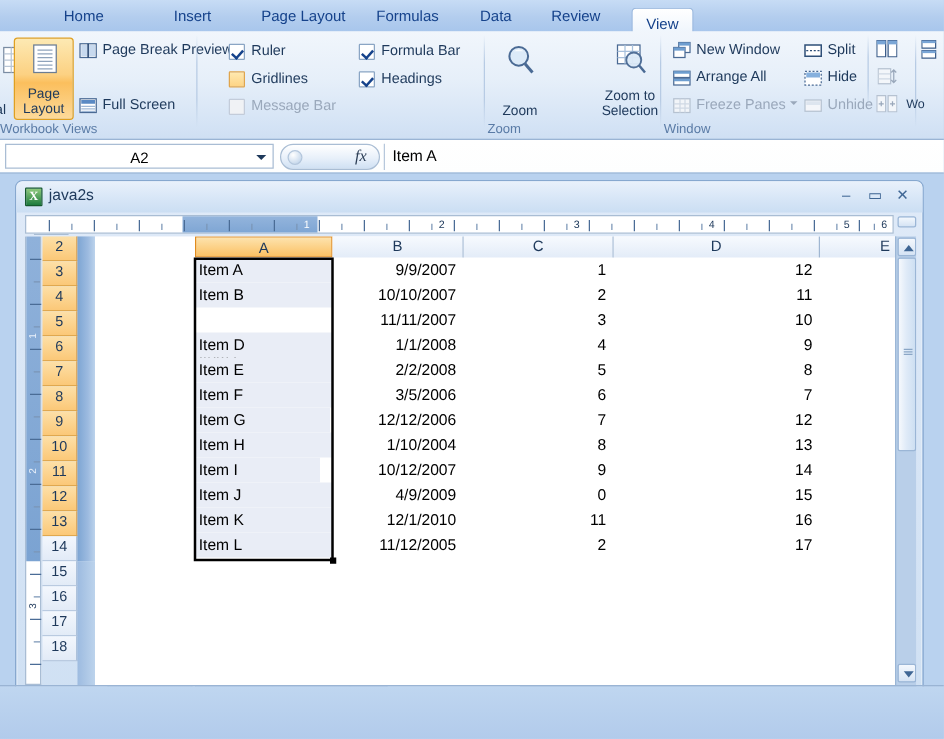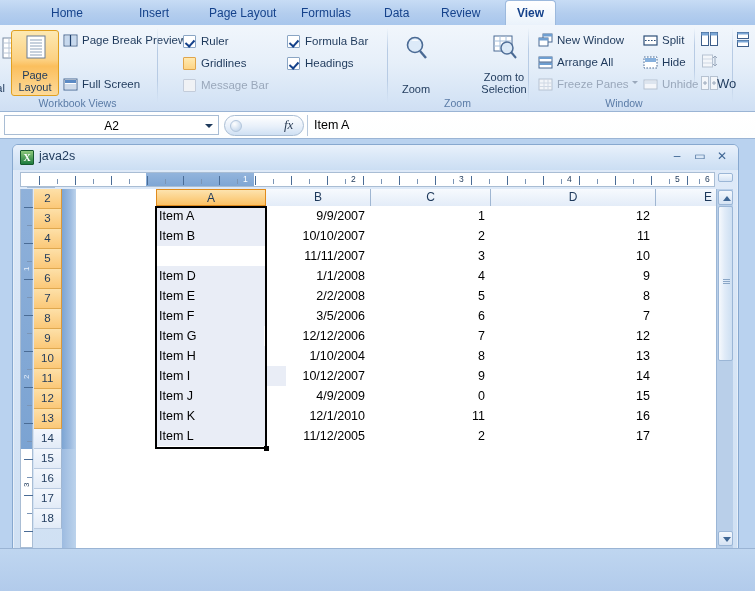--- a/index.html
+++ b/index.html
@@ -25,35 +25,35 @@
     font-size: 12px;
     color: #15428b;
     white-space: nowrap;
     border-radius: 4px 4px 0 0;
   }
   .tabstrip .tab.active {
     background: linear-gradient(to bottom, #ffffff 0%, #f3f8fd 60%, #eaf2fb 100%);
     border: 1px solid #9cb9dd;
     border-bottom: none;
     color: #15428b;
-    top: 0; height: 25px; line-height: 24px; font-weight: bold;
+    top: 6px; height: 25px; line-height: 24px;
   }
 
   
   .ribbon {
     position: absolute; left: 0; top: 25px; width: 755px; height: 87px;
     background: linear-gradient(to bottom, #f1f6fc 0%, #e6eff9 45%, #d4e3f5 88%, #cfdff3 100%);
     border-bottom: 1px solid #9ab4d4;
   }
   .group {
     position: absolute; top: 1px; height: 84px;
   }
   .group .glabel {
     position: absolute; bottom: 1px; left: 0; width: 100%;
-    text-align: center; font-size: 10.5px; color: #5a7ba6;
+    font-size: 10.5px; color: #5a7ba6;
   }
   .gsep {
     position: absolute; top: 3px; width: 1px; height: 74px;
     background: linear-gradient(to bottom, rgba(255,255,255,0) 0%, #b7cbe4 30%, #b7cbe4 70%, rgba(255,255,255,0) 100%);
   }
 
   
   .bigbtn {
     position: absolute; width: 48px; height: 66px;
     text-align: center; font-size: 11px; line-height: 12px;
@@ -512,21 +512,21 @@
   </div>
   <div class="gsep" style="left:732px"></div>
 
   <div class="group" style="left:735px; width:20px">
     <svg style="position:absolute; left:2px; top:6px; width:14px; height:16px" viewBox="0 0 14 16">
       <rect x="0.5" y="0.5" width="11" height="6" fill="#fff" stroke="#3d5e8a"></rect>
         <rect x="0.5" y="0.5" width="11" height="2" fill="#7aa6d6"></rect>
       <rect x="0.5" y="8.5" width="11" height="6" fill="#fff" stroke="#3d5e8a"></rect>
         <rect x="0.5" y="8.5" width="11" height="2" fill="#7aa6d6"></rect>
     </svg>
-    <div class="smbtn" style="left:-18px; top:47px; padding-left:0; font-size:13px">Wo</div>
+    <div class="smbtn" style="left:-18px; top:47px; padding-left:8px; font-size:10px">Wo</div>
   </div>
 </div>
 
 <div class="fbar">
   <div class="namebox">
     <span>A2</span>
     <span class="nbarrow"></span>
   </div>
   <div class="pill">
     <span class="dot"></span>
@@ -697,21 +697,21 @@
             <div class="cell l selbg" style="left: 80px; width: 108px; top: 137px;">Item G</div>
             <div class="cell r" style="left: 190px; width: 103px; top: 137px;">12/12/2006</div>
             <div class="cell r" style="left: 295px; width: 118px; top: 137px;">7</div>
             <div class="cell r" style="left: 415px; width: 163px; top: 137px;">12</div>
             <div class="cell r" style="left: 580px; width: 103px; top: 137px;">52</div>
             <div class="cell l selbg" style="left: 80px; width: 110px; top: 157px;">Item H</div>
             <div class="cell r" style="left: 190px; width: 103px; top: 157px;">1/10/2004</div>
             <div class="cell r" style="left: 295px; width: 118px; top: 157px;">8</div>
             <div class="cell r" style="left: 415px; width: 163px; top: 157px;">13</div>
             <div class="cell r" style="left: 580px; width: 103px; top: 157px;">53</div>
-            <div class="cell l selbg" style="left: 80px; width: 130px; top: 177px;">Item I</div>
+            <div class="cell l selbg" style="left: 80px; width: 100px; top: 177px;">Item I</div>
             <div class="cell r" style="left: 190px; width: 103px; top: 177px;">10/12/2007</div>
             <div class="cell r" style="left: 295px; width: 118px; top: 177px;">9</div>
             <div class="cell r" style="left: 415px; width: 163px; top: 177px;">14</div>
             <div class="cell r" style="left: 580px; width: 103px; top: 177px;">54</div>
             <div class="cell l selbg" style="left: 80px; width: 110px; top: 197px;">Item J</div>
             <div class="cell r" style="left: 190px; width: 103px; top: 197px;">4/9/2009</div>
             <div class="cell r" style="left: 295px; width: 118px; top: 197px;">0</div>
             <div class="cell r" style="left: 415px; width: 163px; top: 197px;">15</div>
             <div class="cell r" style="left: 580px; width: 103px; top: 197px;">55</div>
             <div class="cell l selbg" style="left: 80px; width: 110px; top: 217px;">Item K</div>

